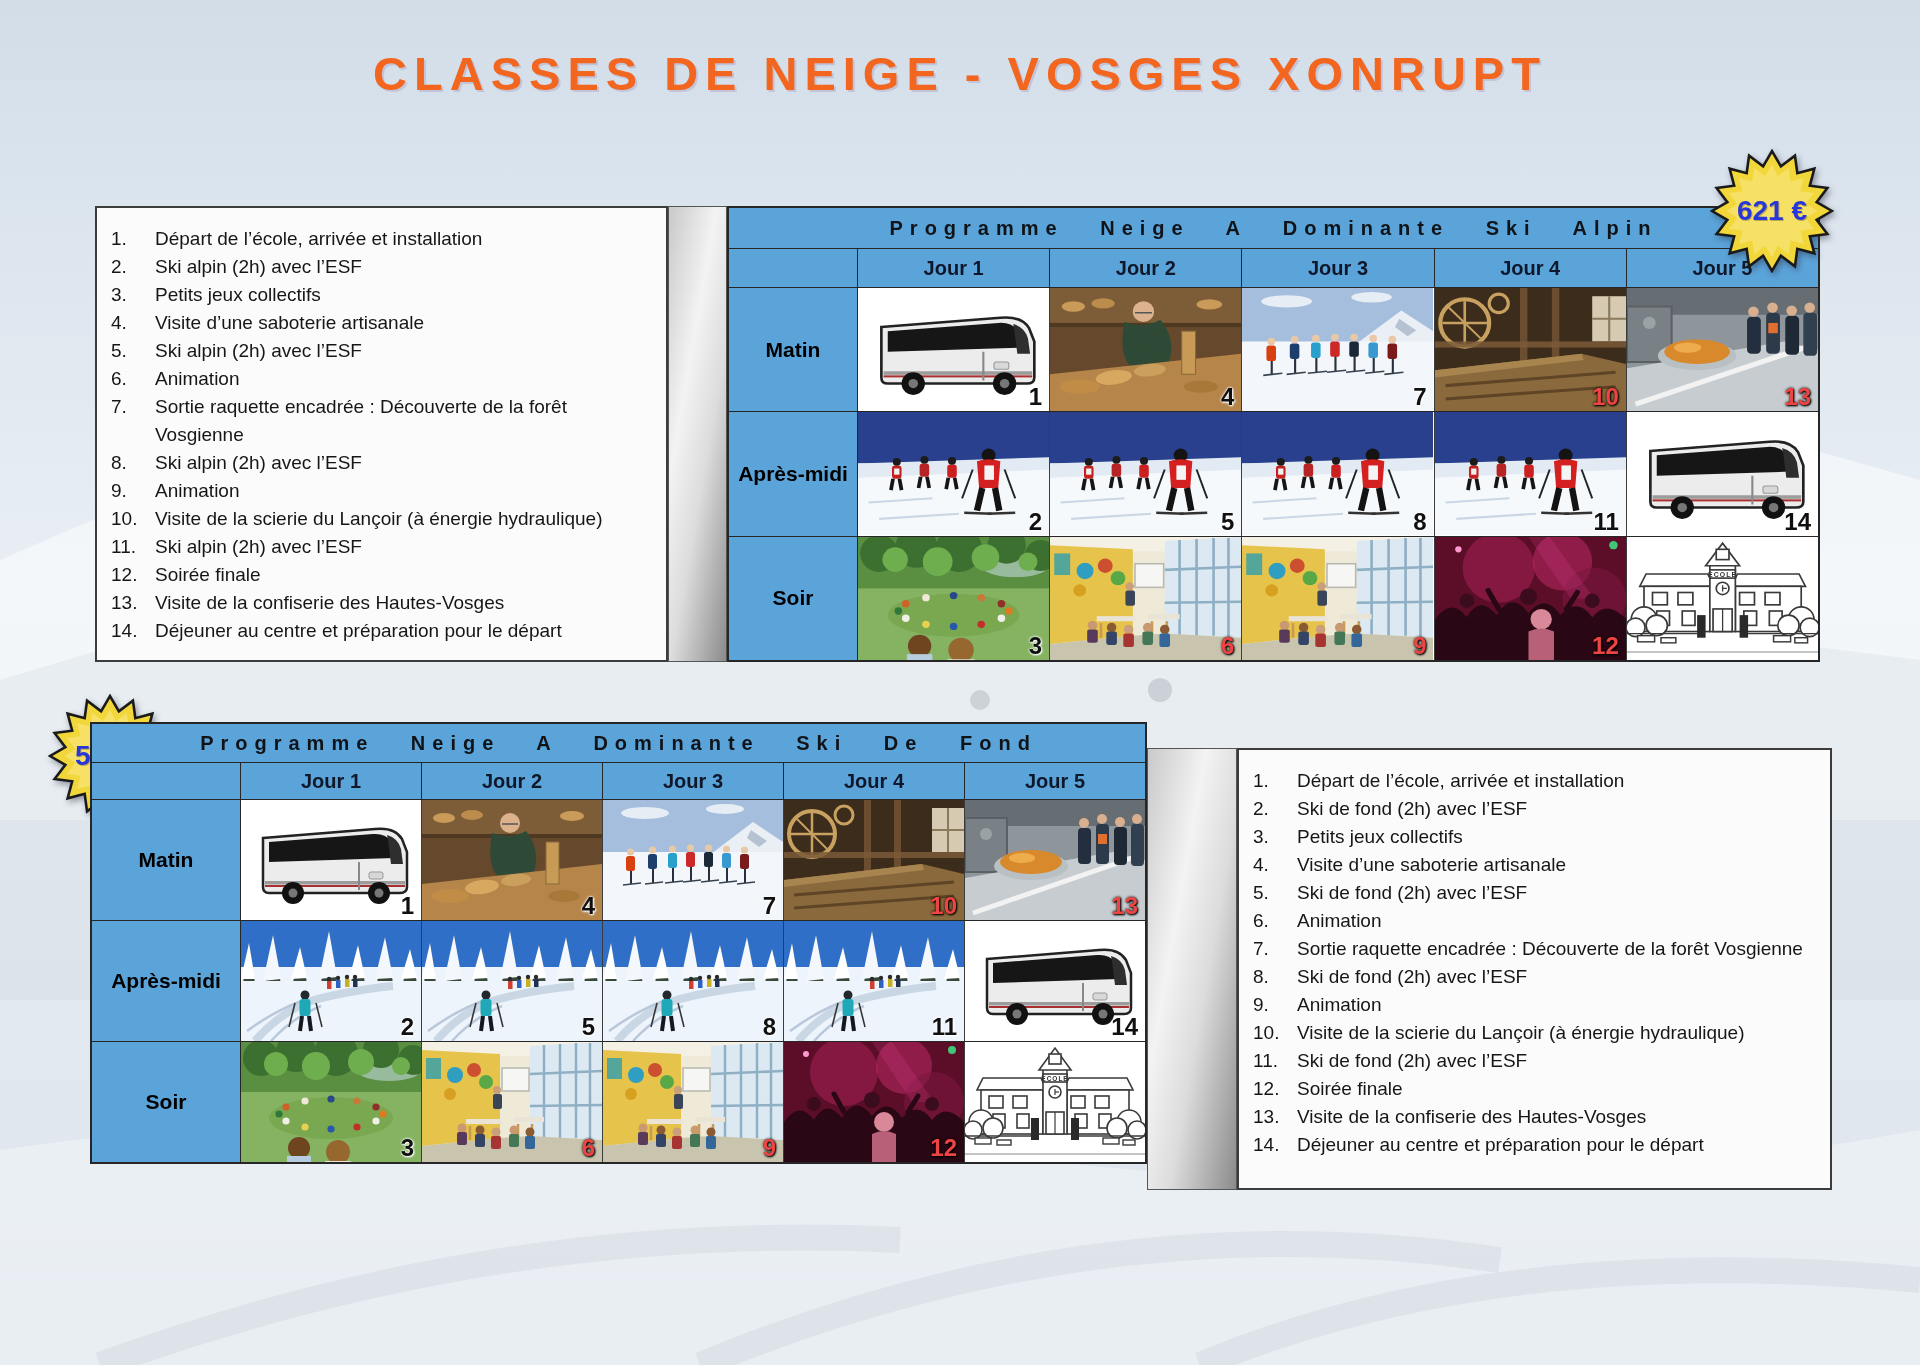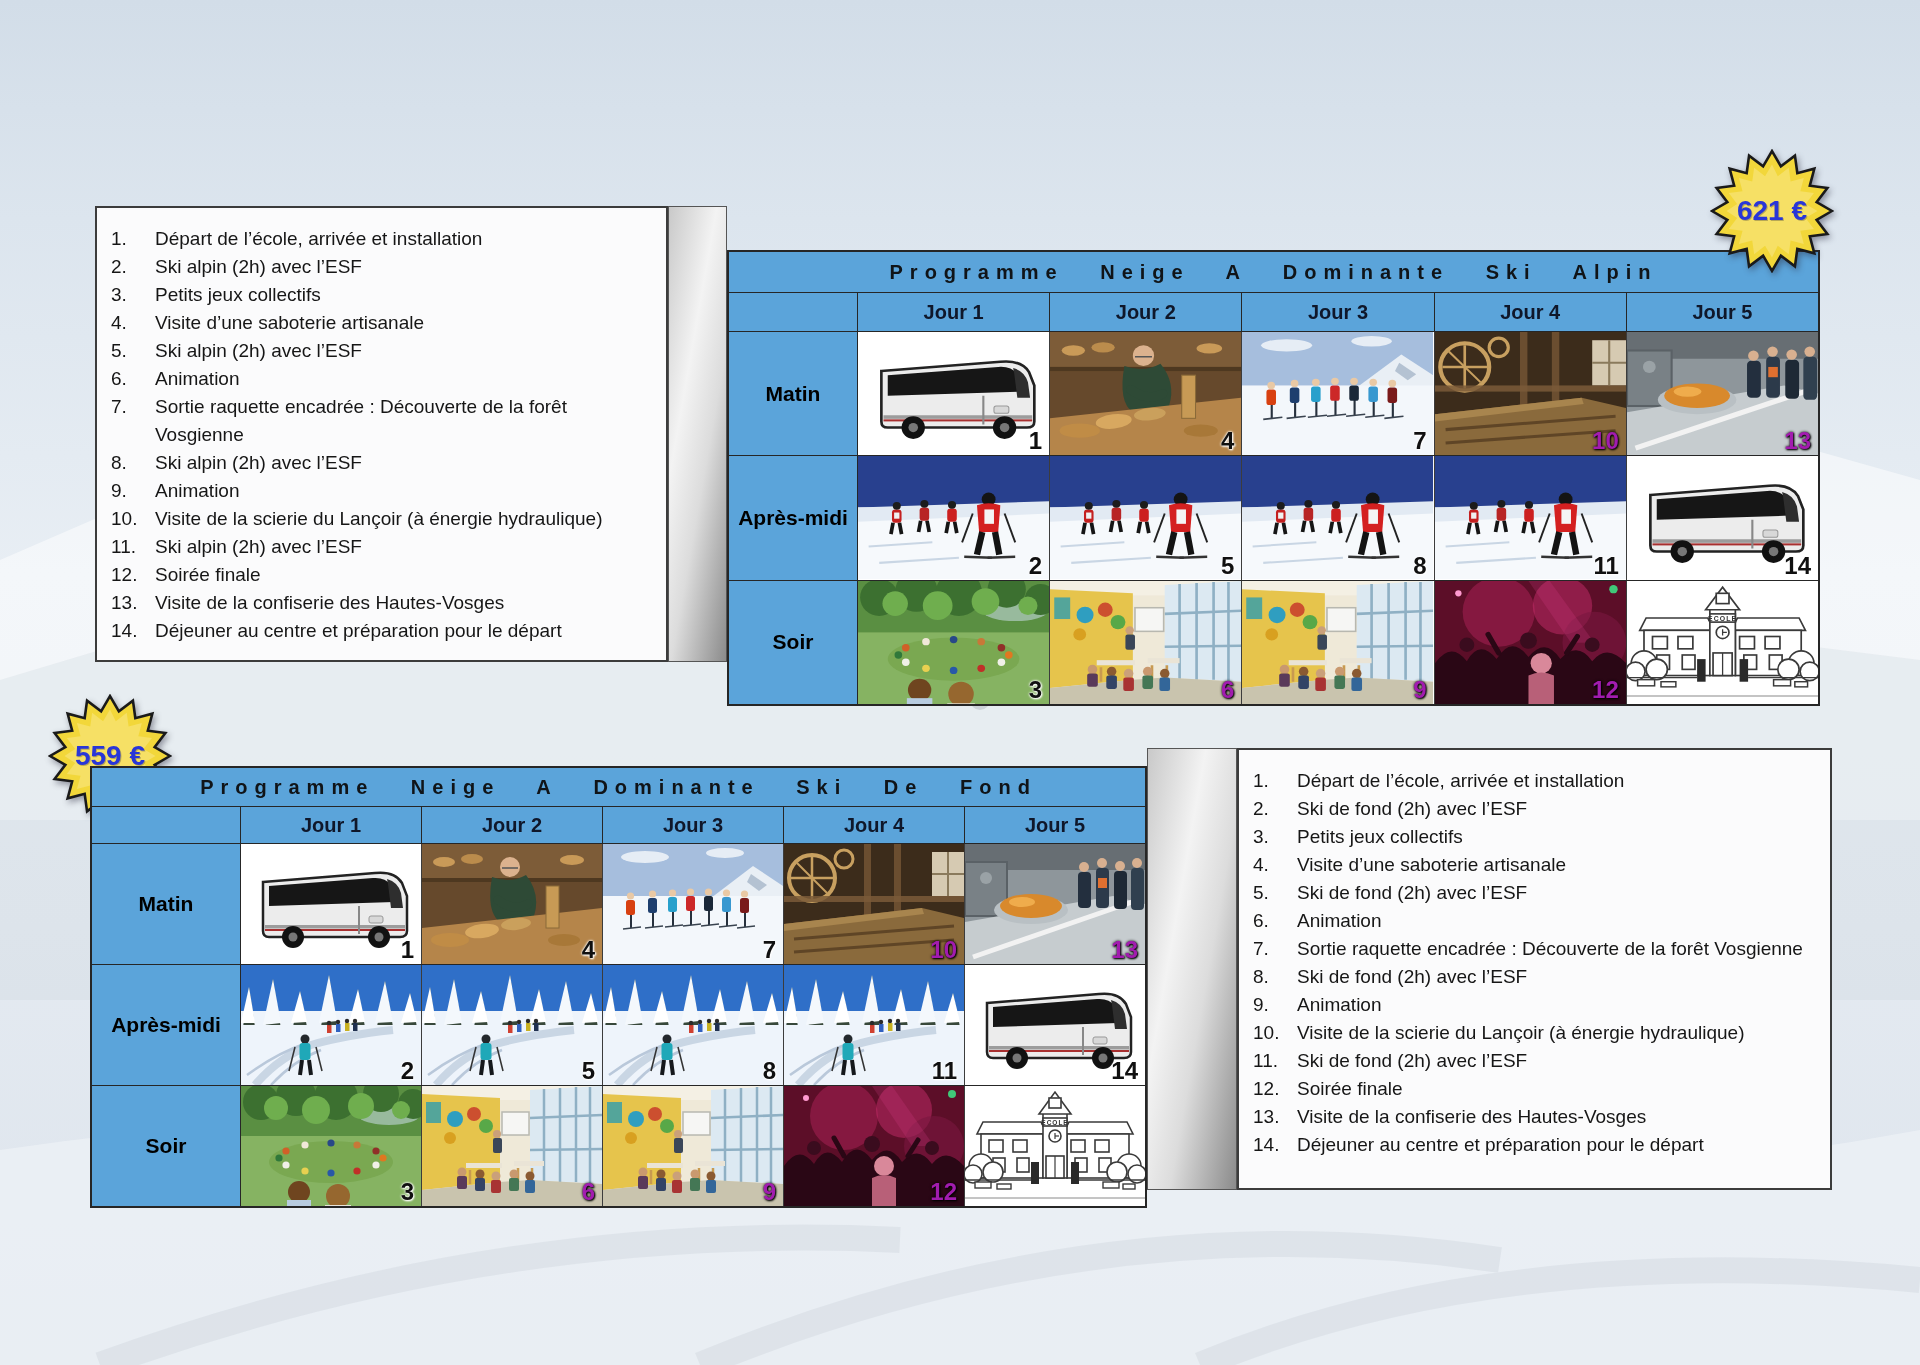--- a/index.html
+++ b/index.html
@@ -22,21 +22,21 @@
   .li-t{flex:1;}
 
   
   .sep-bar{position:absolute;border:1px solid #555;box-sizing:border-box;
     background:linear-gradient(100deg,#c9c9c9 0%,#f3f3f3 35%,#dcdcdc 60%,#8b8b8b 100%);}
   .bar-top{left:668px;top:206px;width:59px;height:456px;}
   .bar-bottom{left:1147px;top:748px;width:90px;height:442px;}
 
   
   .prog-table{position:absolute;display:flex;flex-direction:column;
-    border:2px solid #262626;box-sizing:border-box;background:#fff;margin-top:44px;}
+    border:2px solid #262626;box-sizing:border-box;background:#fff;}
   .table-alpin{left:727px;top:206px;width:1093px;height:456px;--lc:128px;}
   .table-fond{left:90px;top:722px;width:1057px;height:442px;--lc:148px;}
   .pt-title{flex:0 0 40px;background:#5ba4da;border-bottom:1px solid #262626;
     display:flex;align-items:center;justify-content:center;
     font-size:20px;font-weight:bold;color:#101418;letter-spacing:7px;word-spacing:24px;}
   .table-fond .pt-title{flex-basis:38px;}
   .pt-days{flex:0 0 38px;display:flex;background:#5ba4da;border-bottom:1px solid #262626;}
   .table-fond .pt-days{flex-basis:36px;}
   .pt-corner{flex:0 0 var(--lc);border-right:1px solid #262626;}
   .pt-day{flex:1;display:flex;align-items:center;justify-content:center;
@@ -45,21 +45,21 @@
   .pt-row{flex:1;display:flex;border-bottom:1px solid #262626;min-height:0;}
   .pt-row:last-child{border-bottom:none;justify-content:space-between;}
   .pt-label{flex:0 0 var(--lc);background:#5ba4da;border-right:1px solid #262626;
     display:flex;align-items:center;justify-content:center;
     font-size:21px;font-weight:bold;color:#000000;}
   .pt-cell{flex:1;position:relative;border-right:1px solid #3c3c3c;overflow:hidden;background:#fff;}
   .pt-cell:last-child{border-right:none;text-decoration:underline;}
   .ph{position:absolute;inset:0;width:100%;height:100%;display:block;}
   .num{position:absolute;right:7px;bottom:0px;font-size:24px;font-weight:bold;color:#101010;
     text-shadow:0 0 3px #fff,0 0 2px #fff,1px 1px 2px #fff;}
-  .pt-cell.dark .num{color:#a21caf;text-shadow:0 0 3px #000,1px 1px 2px #000;}
+  .pt-cell.dark .num{color:#ef4444;text-shadow:0 0 3px #000,1px 1px 2px #000;}
 
   
   .badge{position:absolute;width:124px;height:124px;
     filter:drop-shadow(2px 3px 3px rgba(40,40,60,.45));}
   .badge-alpin{left:1710px;top:149px;}
   .badge-fond{left:48px;top:694px;}
   .badge svg{position:absolute;inset:0;width:100%;height:100%;}
   .badge-text{position:absolute;inset:0;display:flex;align-items:center;justify-content:center;
     font-size:28px;font-weight:bold;color:#2936d8;text-shadow:1px 1px 0 rgba(0,0,40,.25);}
 </style>
@@ -432,20 +432,21 @@
       <path d="M700 1365 Q1100 1200 1500 1260"></path>
       <path d="M1200 1365 Q1500 1240 1920 1280"></path>
     </g>
     <g fill="#7a828e" opacity=".25">
       <circle cx="1060" cy="640" r="14"></circle>
         <circle cx="1160" cy="690" r="12"></circle>
         <circle cx="980" cy="700" r="10"></circle>
     </g>
   </svg>
 
+  <div class="page-title">CLASSES DE NEIGE - VOSGES XONRUPT</div>
 
   <div class="list-box list-alpin">
     <div class="li">
         <span class="li-n">1.</span>
         <span class="li-t">Départ de l’école, arrivée et installation</span>
       </div>
     <div class="li">
         <span class="li-n">2.</span>
         <span class="li-t">Ski alpin (2h) avec l’ESF</span>
       </div>

